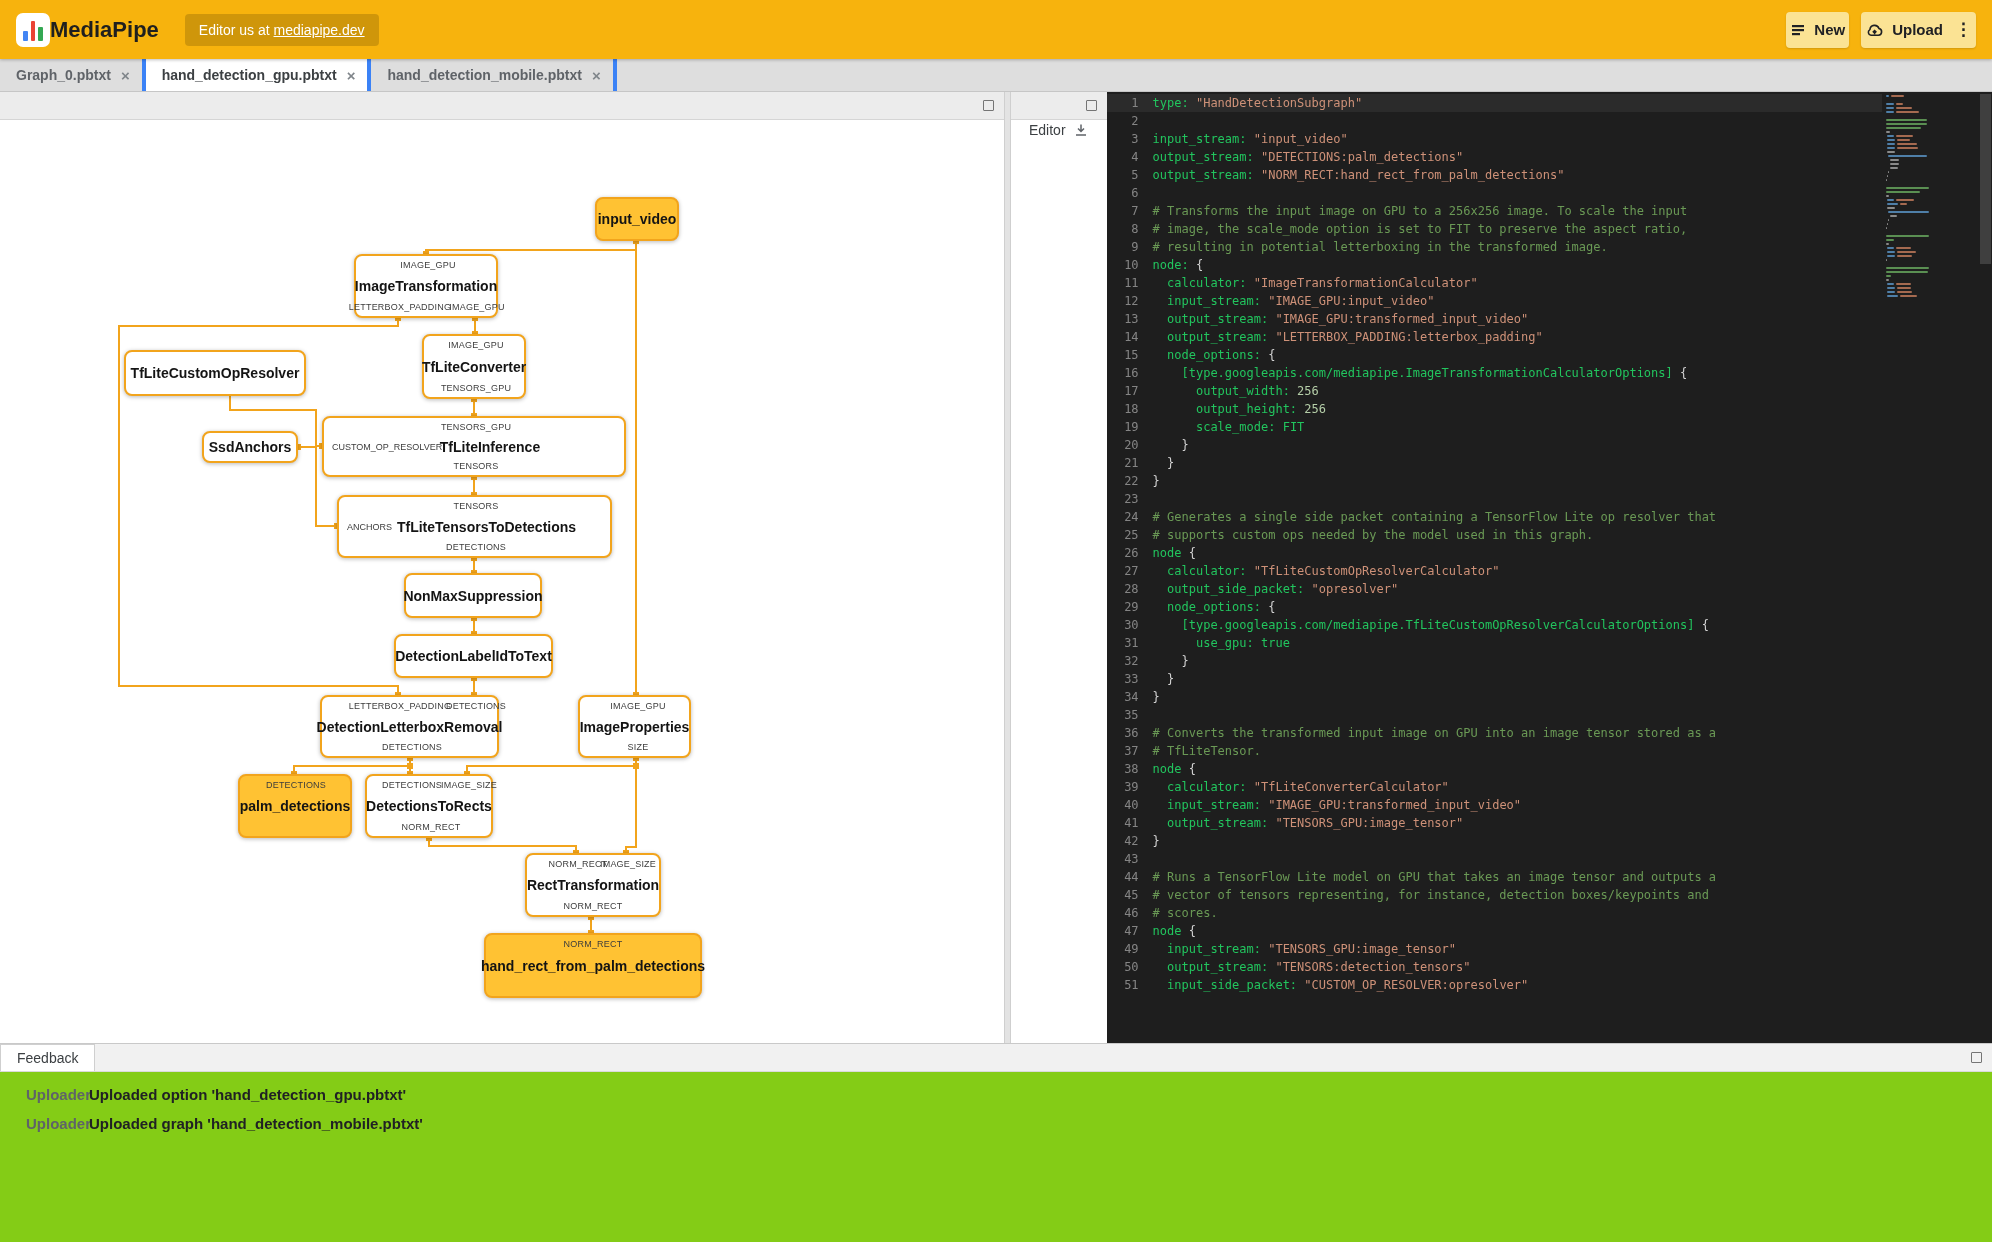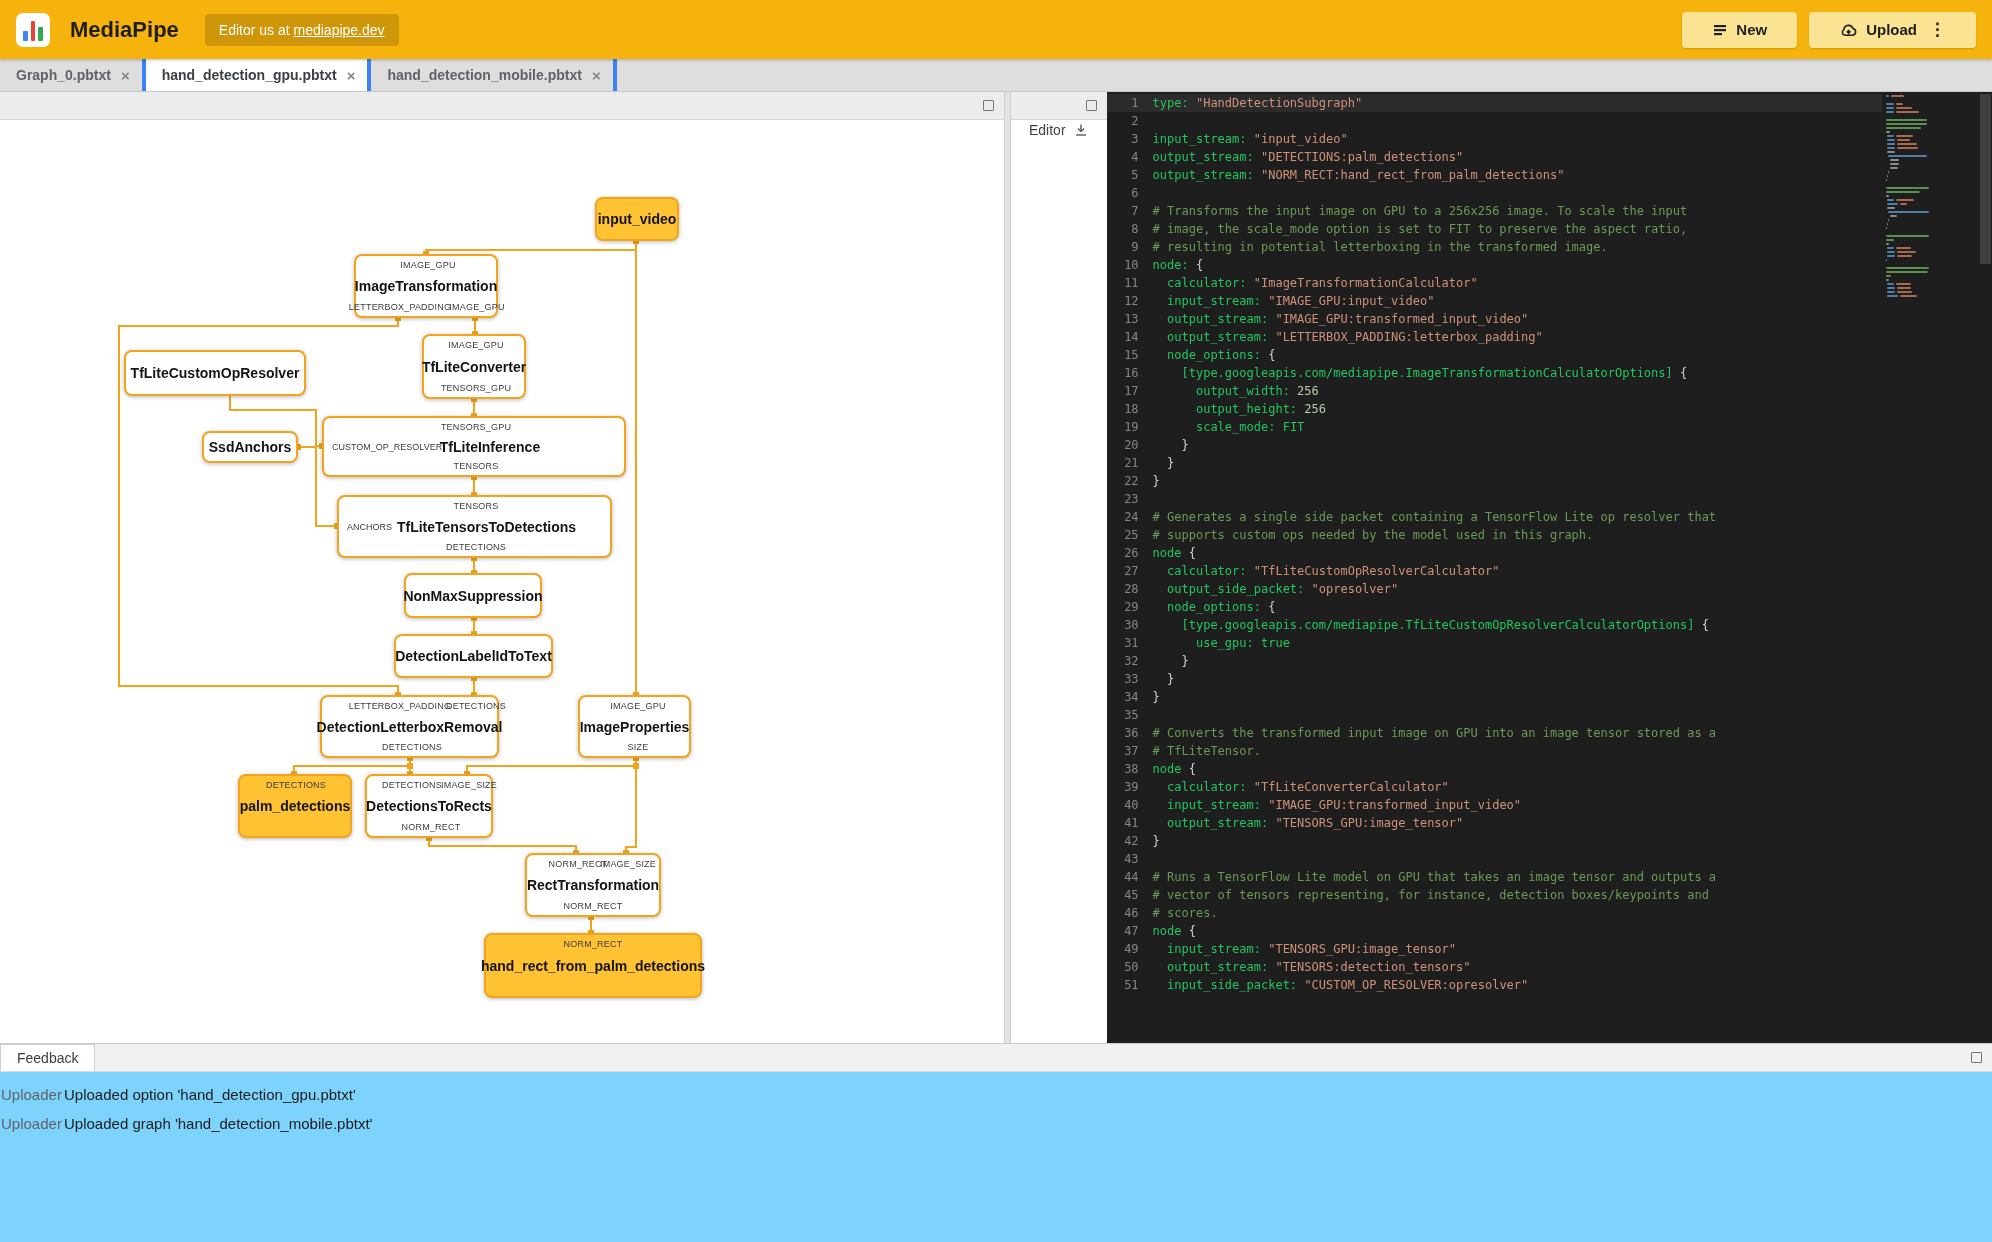--- a/index.html
+++ b/index.html
@@ -8,27 +8,27 @@
 
   
   .topbar { height:59px; background:#F7B30D; display:flex; align-items:center;
     padding:0 16px; position:relative; z-index:5; box-shadow:0 1px 3px rgba(0,0,0,.25); }
   .logo-box { width:34px; height:34px; background:#fff; border-radius:7px;
     display:flex; align-items:flex-end; justify-content:center; gap:3px; padding:6px 7px; }
   .logo-box i { display:block; width:5px; border-radius:1px; }
   .logo-b1 { height:10px; background:#4285F4; }
   .logo-b2 { height:20px; background:#EA4335; }
   .logo-b3 { height:14px; background:#34A853; }
-  .app-title { font-size:22px; font-weight:bold; color:#1F1F1F; margin-left:20px; }
+  .app-title { font-size:22px; font-weight:bold; color:#1F1F1F; margin-left:0; }
   .visit-badge { margin-left:26px; background:rgba(0,0,0,0.16); color:#fff;
     font-size:14px; padding:8px 14px; border-radius:4px; }
   .visit-badge a { color:#fff; text-decoration:underline; cursor:pointer; }
   .topbar-right { margin-left:auto; display:flex; gap:12px; align-items:center; }
   .tb-btn { background:#FBE394; border-radius:4px; height:36px; display:flex;
-    align-items:center; gap:8px; padding:0 30px; font-size:15px; font-weight:bold;
+    align-items:center; gap:8px; padding:0 4px; font-size:15px; font-weight:bold;
     color:#202124; cursor:pointer; box-shadow:0 1px 2px rgba(0,0,0,.15); }
   .tb-btn .more { font-size:17px; margin-left:4px; color:#202124; }
 
   
   .file-tabs { height:33px; background:#DEDEDE; display:flex; align-items:stretch;
     border-bottom:1px solid #C6C6C6; }
   .ftab { display:flex; align-items:center; padding:0 12px 0 16px; font-size:14px;
     color:#5F6368; border-right:4px solid #3b82f6; cursor:pointer; white-space:nowrap;font-weight:bold; }
   .ftab.active { background:#fff; color:#3C4043; }
   .tclose { margin-left:10px; color:#80868B; font-size:15px; cursor:pointer; }
@@ -75,21 +75,21 @@
   .mm-row span { display:inline-block; height:2.6px; border-radius:1px; }
   .escrollbar { position:absolute; right:0; top:0; width:13px; bottom:0; background:#1E1E1E; }
   .ethumb { position:absolute; top:2px; left:1px; width:11px; height:170px; background:#3F3F3F; }
 
   
   .feedback { height:199px; border-top:1px solid #C9C9C9; display:flex; flex-direction:column; }
   .fb-tabbar { height:28px; background:#F1F1F1; display:flex; align-items:stretch;
     border-bottom:1px solid #DADADA; position:relative; }
   .fb-tab { background:#fff; border:1px solid #CFCFCF; border-bottom:none; display:flex;
     align-items:center; padding:0 16px; font-size:14px; color:#3C4043; cursor:pointer; }
-  .fb-body { flex:1; background:#7dd3fc; padding:8px 0 0 1px; }
+  .fb-body { flex:1; background:#84cc16; padding:8px 0 0 26px;font-weight:bold; }
   .fb-row { display:flex; height:29px; align-items:center; font-size:15px; }
   .fb-src { width:63px; color:#5F6368; flex:none; }
   .fb-msg { color:#202124; }
 
   svg.icon { display:block; }
 </style>
 </head>
 <body>
 
 <div class="topbar">

